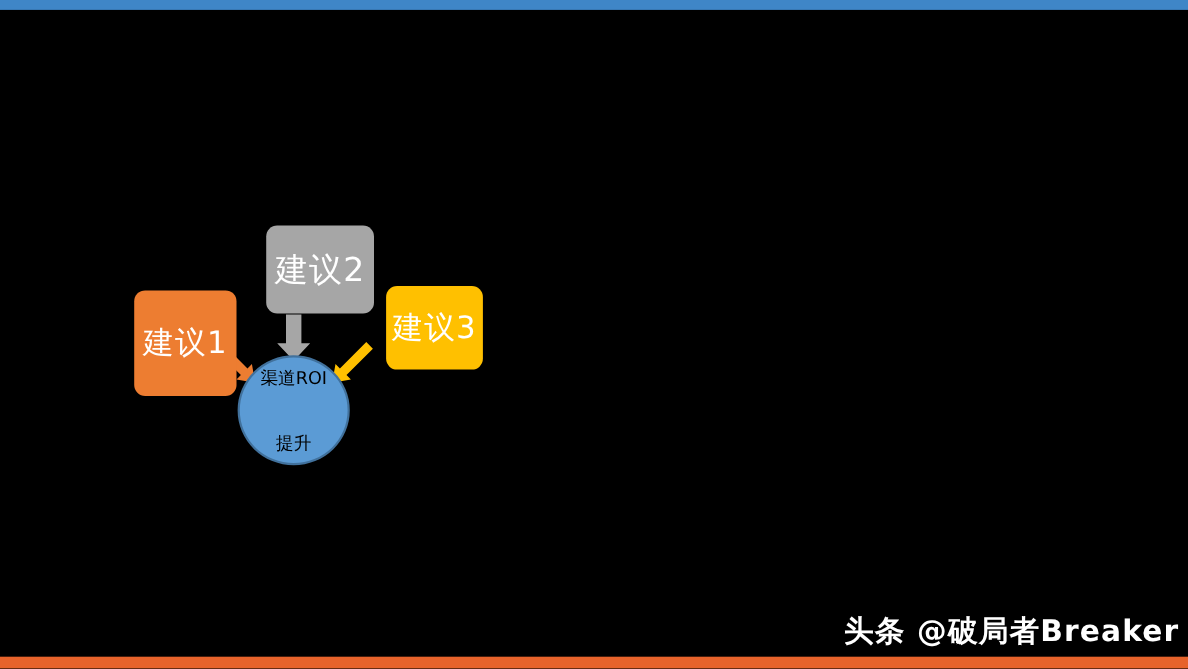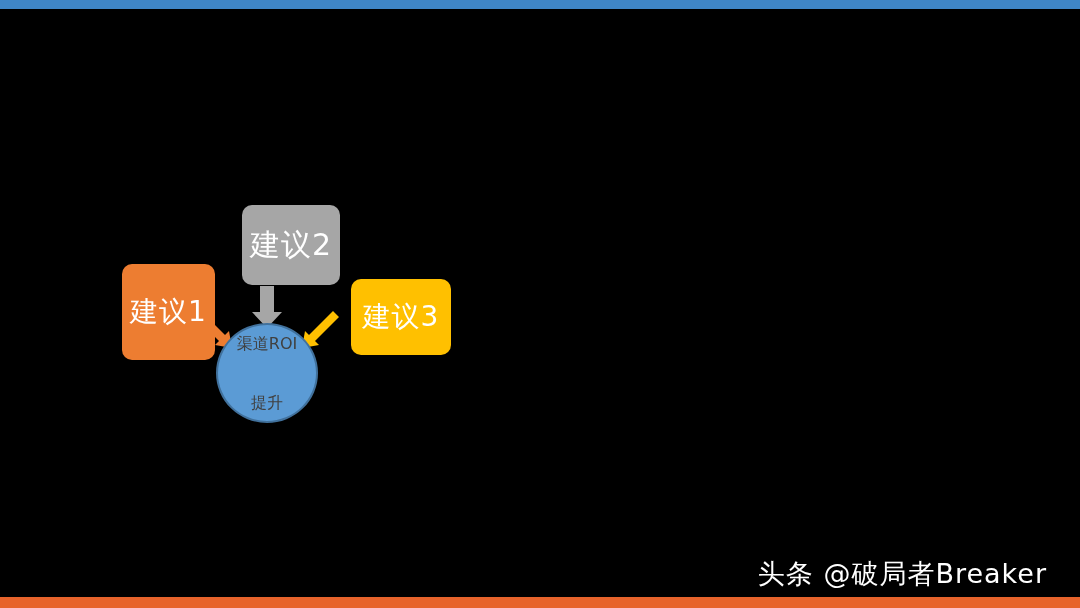--- a/index.html
+++ b/index.html
@@ -45,45 +45,45 @@
     justify-content: center;
     color: #ffffff;
     font-size: 28px;
     border-radius: 10px;
     z-index: 2;
     letter-spacing: 1px;
     margin-left: 24px;
   }
   .box-1 { left: 98px; top: 264px; width: 93px;  height: 96px; }
   .box-2 { left: 218px; top: 205px; width: 98px;  height: 80px; font-size: 30px; }
-  .box-3 { left: 327px; top: 279px; width: 100px;  height: 76px; }
+  .box-3 { left: 327px; top: 260px; width: 88px;  height: 76px; }
   .center-circle {
     position: absolute;
     left: 216px; top: 323px;
     width: 102px; height: 100px;
     border-radius: 50%;
     display: flex;
     flex-direction: column;
     align-items: center;
     justify-content: center;
-    color: #404040;
+    color: #000000;
     font-size: 16px;
     line-height: 1.45;
     z-index: 3;
     box-sizing: border-box;
     border: 2px solid #41719c;
     gap: 36px;
   }
   .watermark {
     position: absolute;
-    right: 33px;
+    right: 8px;
     top: 556px;
     color: #ffffff;
     font-size: 27px;
-    font-weight: normal;
+    font-weight: bold;
     letter-spacing: 1px;
     z-index: 4;
     margin-left: 39px;
   }
 </style>
 </head>
 <body>
 
 <div class="slide">
 

